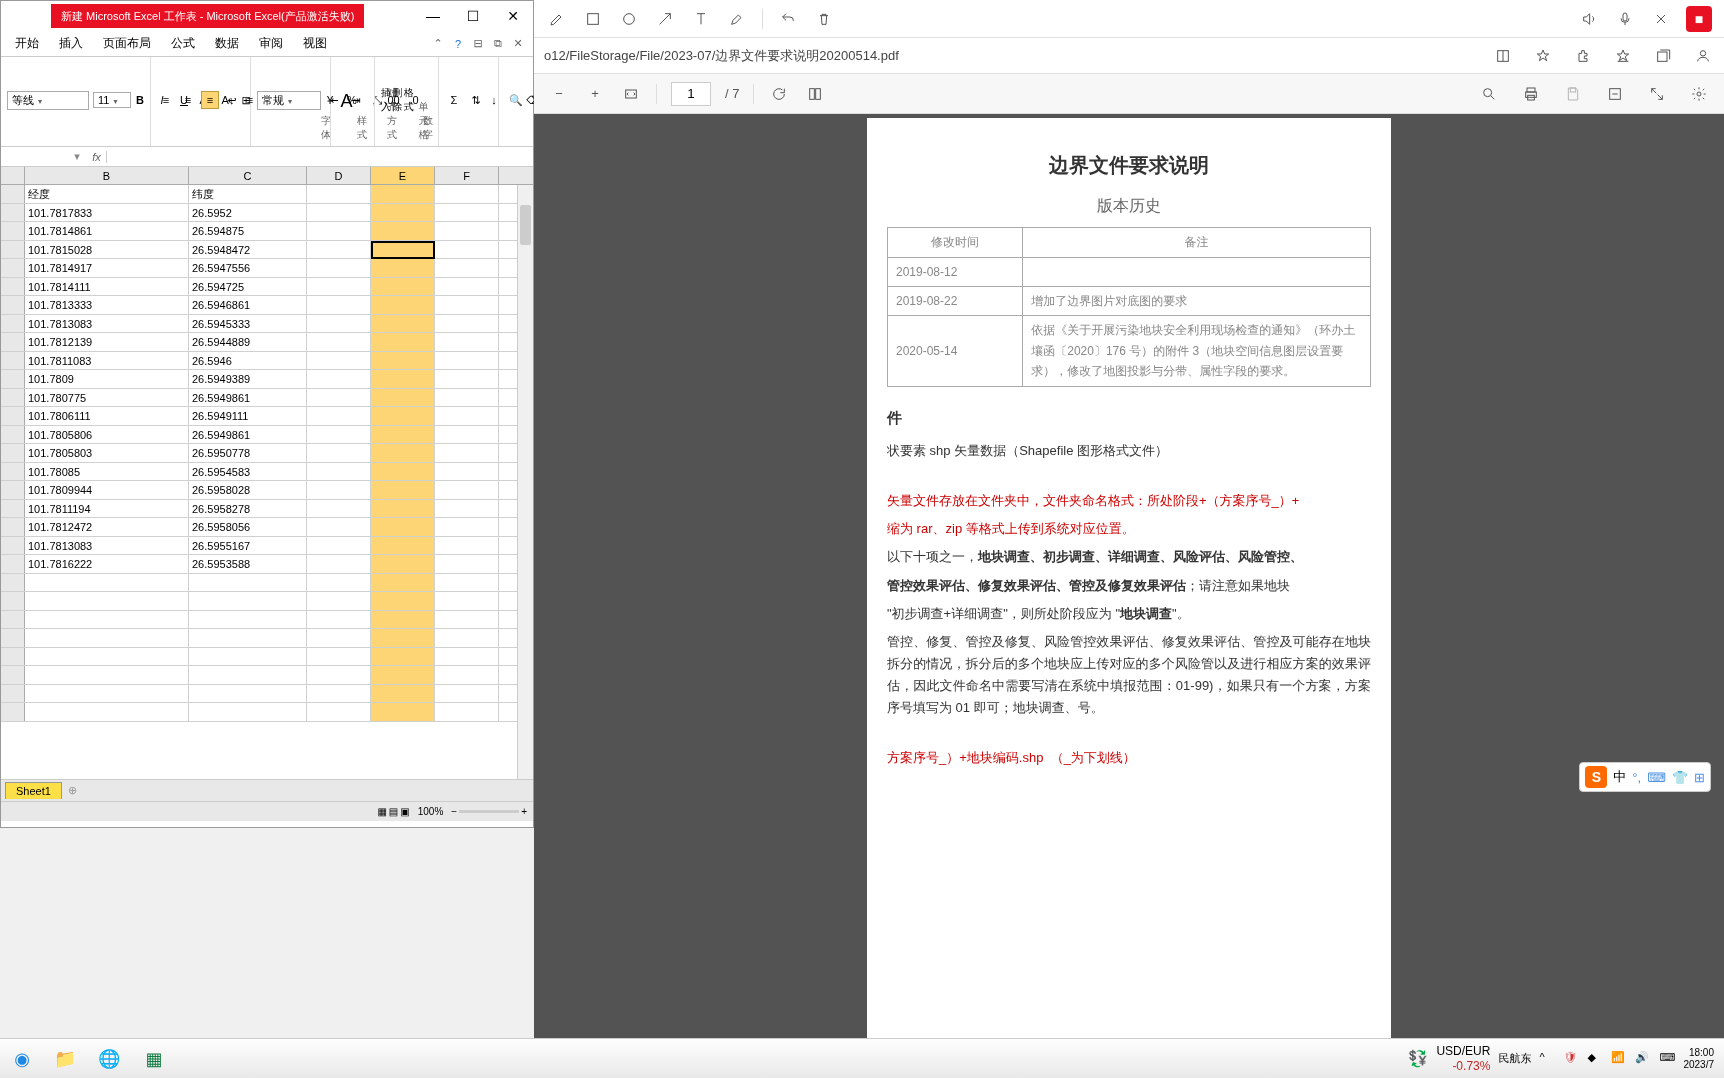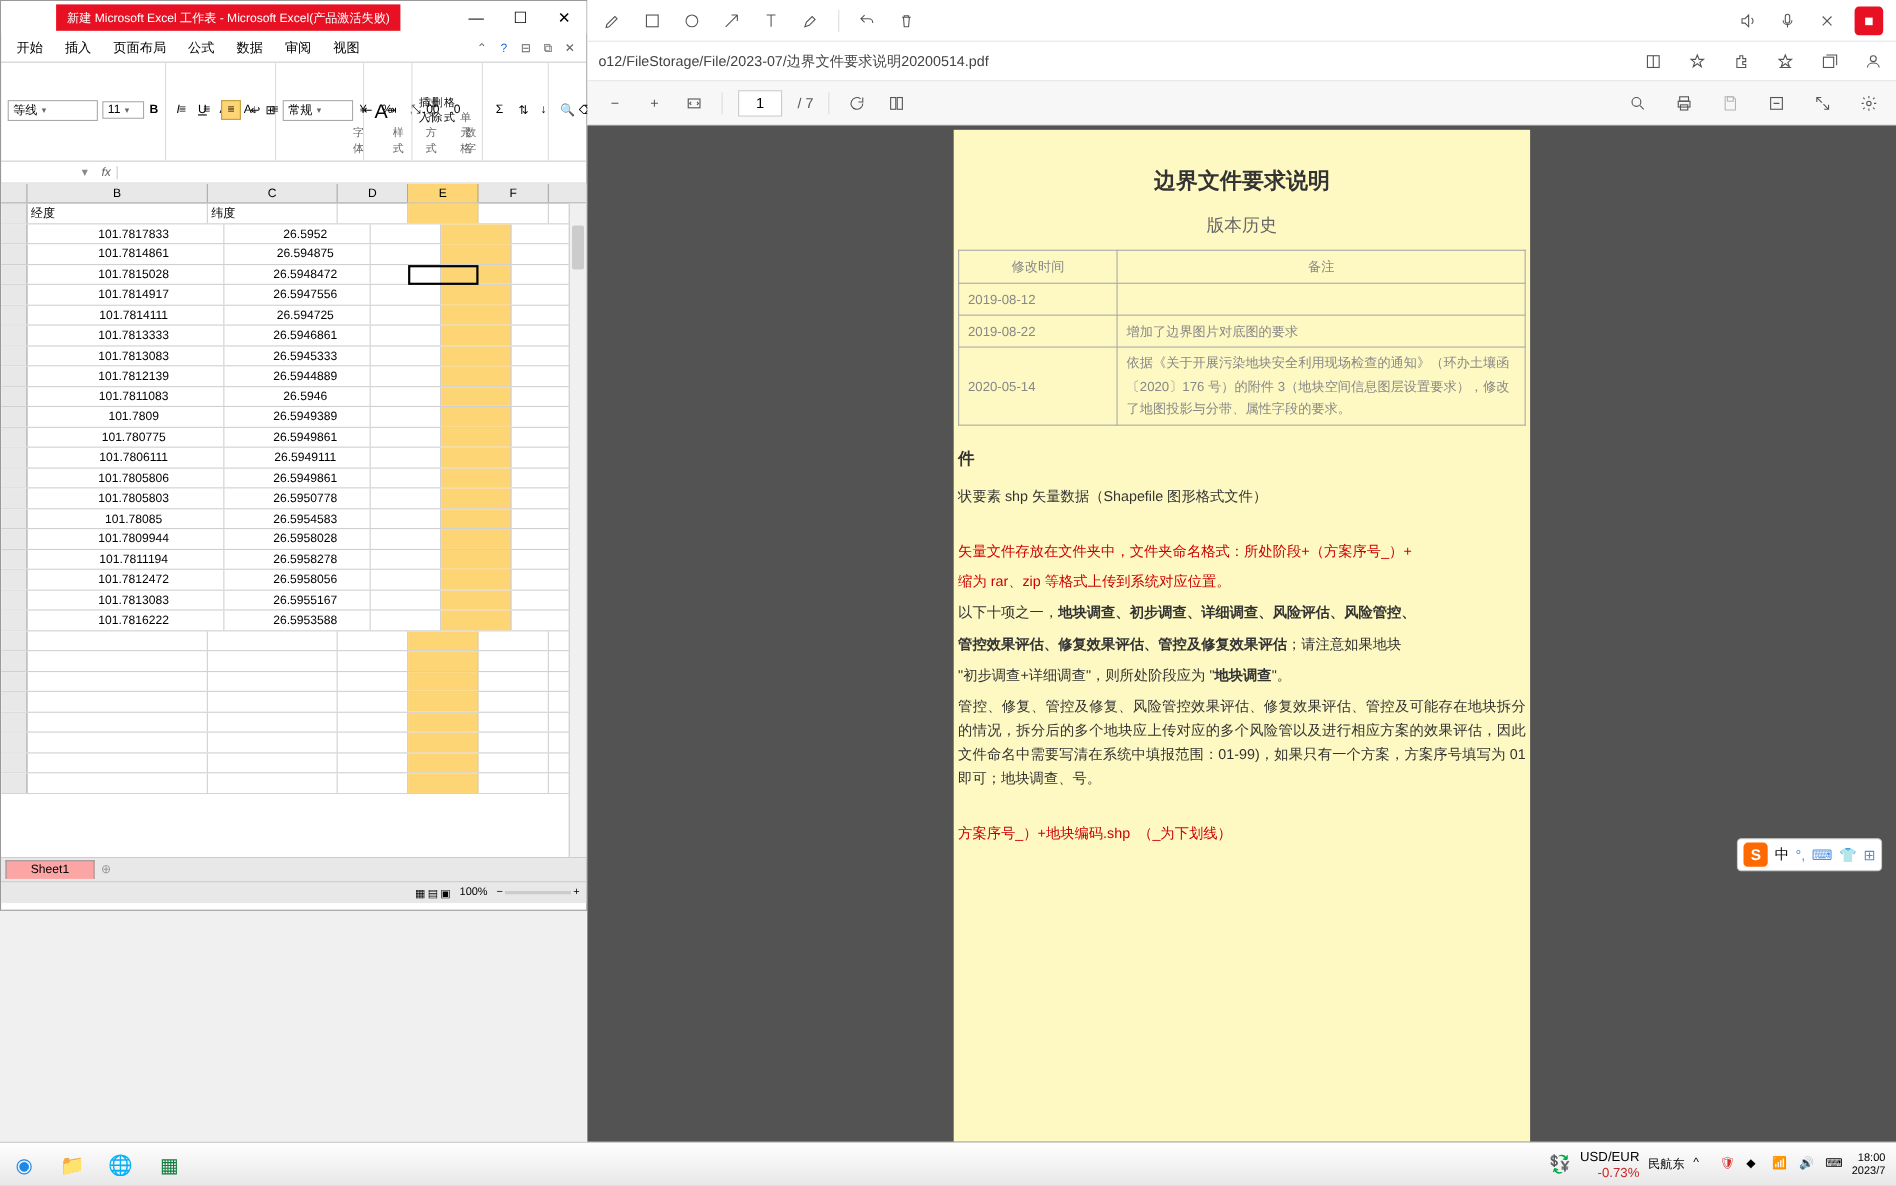--- a/index.html
+++ b/index.html
@@ -33,45 +33,45 @@
     
     .sheet-area { position: relative; height: 612px; overflow: hidden; background: #fff; }
     .col-headers { height: 18px; display: flex; background: #e8e8e8; border-bottom: 1px solid #aaa; font-size: 11px; }
     .corner-cell { width: 24px; border-right: 1px solid #aaa; }
     .col-header { border-right: 1px solid #aaa; text-align: center; line-height: 18px; }
     .col-B { width: 164px; } .col-C { width: 118px; } .col-D { width: 64px; } .col-E { width: 64px; background: #fdd574; } .col-F { width: 64px; }
     .sheet-rows { overflow: hidden; }
     .sheet-row { height: 18.5px; display: flex; border-bottom: 1px solid #d0d0d0; font-size: 11px; }
     .row-header { width: 24px; background: #e8e8e8; border-right: 1px solid #aaa; text-align: center; line-height: 18px; font-size: 10px; }
     .cell { border-right: 1px solid #d0d0d0; padding: 0 3px; line-height: 18px; overflow: hidden; white-space: nowrap; }
-    .cell.num { text-align: center; margin-left: 15px; }
+    .cell.num { text-align: left; }
     .selected-cell { border: 2px solid #000; position: absolute; pointer-events: none; }
     .vscroll { position: absolute; right: 0; top: 18px; bottom: 0; width: 16px; background: #f0f0f0; border-left: 1px solid #ccc; }
     .vscroll-thumb { position: absolute; left: 2px; right: 2px; top: 20px; height: 40px; background: #ccc; border-radius: 2px; }
     
     .sheet-tabs { height: 22px; display: flex; align-items: center; background: #e8e8e8; border-top: 1px solid #ccc; font-size: 11px; padding-left: 4px; }
-    .sheet-tab { padding: 2px 22px; background: #fca5a5; border: 1px solid #999; border-bottom: none; cursor: pointer; }
+    .sheet-tab { padding: 2px 10px; background: #fde047; border: 1px solid #999; border-bottom: none; cursor: pointer; }
     .status-bar { height: 20px; background: #e8e8e8; border-top: 1px solid #ccc; display: flex; align-items: center; font-size: 10px; }
     .status-right { margin-left: auto; display: flex; gap: 2px; align-items: center; padding-right: 6px; }
     .zoom-pct { padding: 0 6px; }
     
     
     .edge-toolbar-top { position: absolute; left: 534px; right: 0; top: 0; height: 38px; background: #fff; display: flex; align-items: center; gap: 14px; padding: 0 12px; border-bottom: 1px solid #e0e0e0; }
     .edge-icon { width: 22px; height: 22px; display: flex; align-items: center; justify-content: center; color: #555; cursor: pointer; }
     .edge-close { width: 26px; height: 26px; background: #e81123; color:#fff; border-radius:4px; font-size:14px; }
     
     .edge-addr { position: absolute; left: 534px; right: 0; top: 38px; height: 36px; background: #fff; display: flex; align-items: center; padding: 0 10px; border-bottom: 1px solid #e0e0e0; font-size: 13px; color: #444; }
     .edge-addr-icons { margin-left: auto; display: flex; gap: 18px; }
     
     .pdf-toolbar { position: absolute; left: 534px; right: 0; top: 74px; height: 40px; background: #f7f7f7; display: flex; align-items: center; gap: 14px; padding: 0 14px; border-bottom: 1px solid #ddd; color: #555; font-size: 13px; }
     .pdf-page-input { width: 40px; height: 24px; border: 1px solid #ccc; text-align: center; background: #fff; }
     .pdf-right { margin-left: auto; display: flex; gap: 20px; }
     
     .pdf-viewport { position: absolute; left: 534px; right: 0; top: 114px; bottom: 40px; background: #535353; overflow: hidden; display: flex; justify-content: center; }
-    .pdf-page { width: 524px; background: #fef9c3; margin-top: 4px; padding: 30px 4px; font-size: 13px; line-height: 1.7; color: #333; }
+    .pdf-page { width: 524px; background: #ffffff; margin-top: 4px; padding: 30px 20px; font-size: 13px; line-height: 1.7; color: #333; }
     .pdf-title { text-align: center; font-size: 20px; font-weight: bold; margin-bottom: 10px; }
     .pdf-subtitle { text-align: center; font-size: 16px; color: #666; font-family: "KaiTi", serif; margin-bottom: 8px; }
     .pdf-table { width: 100%; border-collapse: collapse; margin-bottom: 18px; color: #888; }
     .pdf-table th, .pdf-table td { border: 1px solid #aaa; padding: 4px 8px; text-align: left; font-weight: normal; font-size: 12px; }
     .pdf-table th { text-align: center; }
     .pdf-body p { margin-bottom: 6px; text-align: justify; }
     .pdf-body .red { color: #c00; }
     .pdf-body .bold { font-weight: bold; }
     .pdf-section { font-size: 15px; font-weight: bold; margin: 10px 0; }
     

